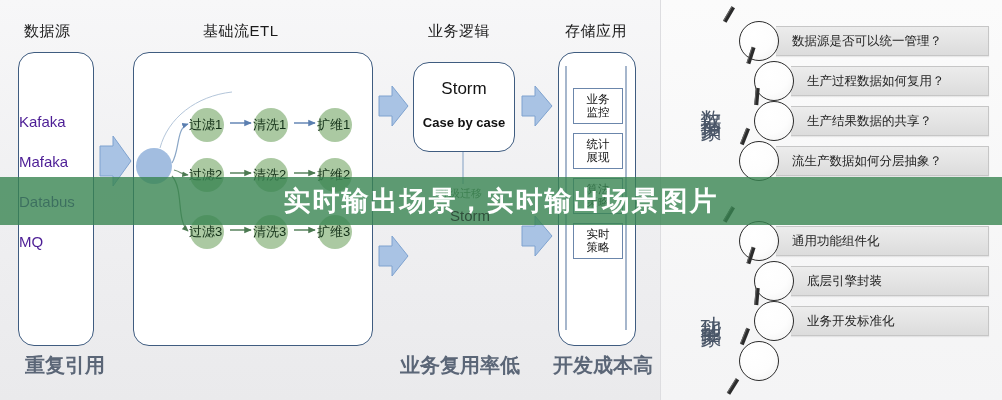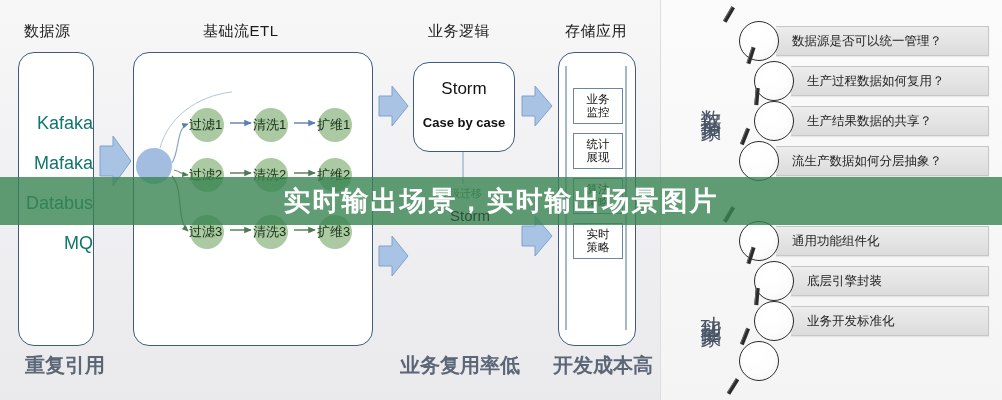--- a/index.html
+++ b/index.html
@@ -24,22 +24,22 @@
 
   
   .rbox{
     background:#ffffff;
     border:1.6px solid #3f5c80;
     border-radius:16px;
   }
 
   
   .src-item{
-    font-size:18px;color:#0f766e;white-space:nowrap;
-    width:100%;text-align:right;
+    font-size:15px;color:#4c1d95;white-space:nowrap;
+    width:100%;text-align:left;
   }
 
   
   .node{
     position:absolute;width:34px;height:34px;border-radius:50%;
     background:#9cc092;opacity:.85;
   }
   .node-lbl{
     position:absolute;font-size:13px;color:#123017;white-space:nowrap;
     font-family:"Liberation Sans","DejaVu Sans",sans-serif;

